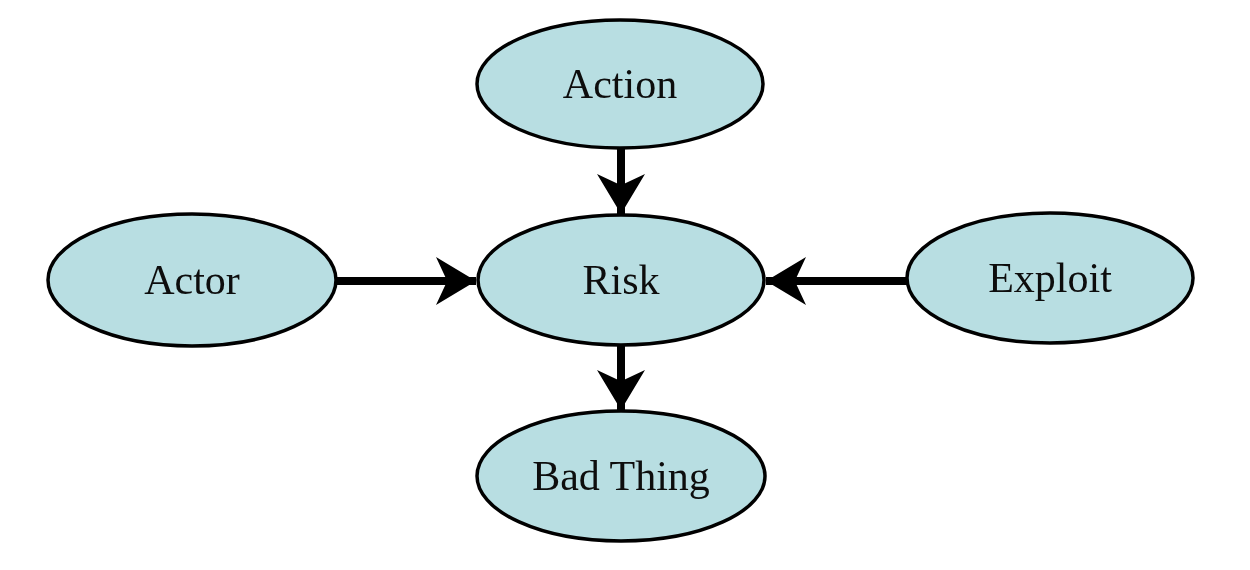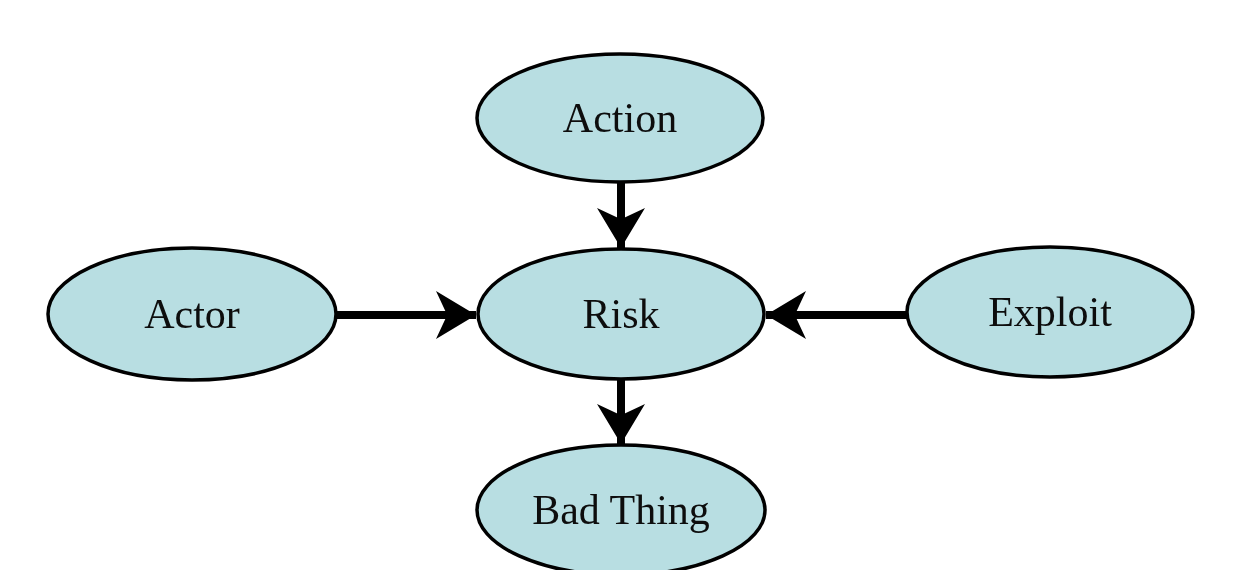--- a/index.html
+++ b/index.html
@@ -6,21 +6,20 @@
     margin: 0;
     padding: 0;
     width: 1250px;
     height: 570px;
     background: #ffffff;
     overflow: hidden;
   }
   .diagram-wrap {
     width: 1250px;
     height: 414px;
-    margin-top: 34px;
   }
   svg {
     display: block;
   }
   .node-label {
     font-family: "Liberation Serif", "DejaVu Serif", serif;
     font-size: 42px;
     fill: #0d0d0d;
     text-anchor: middle;
   }

